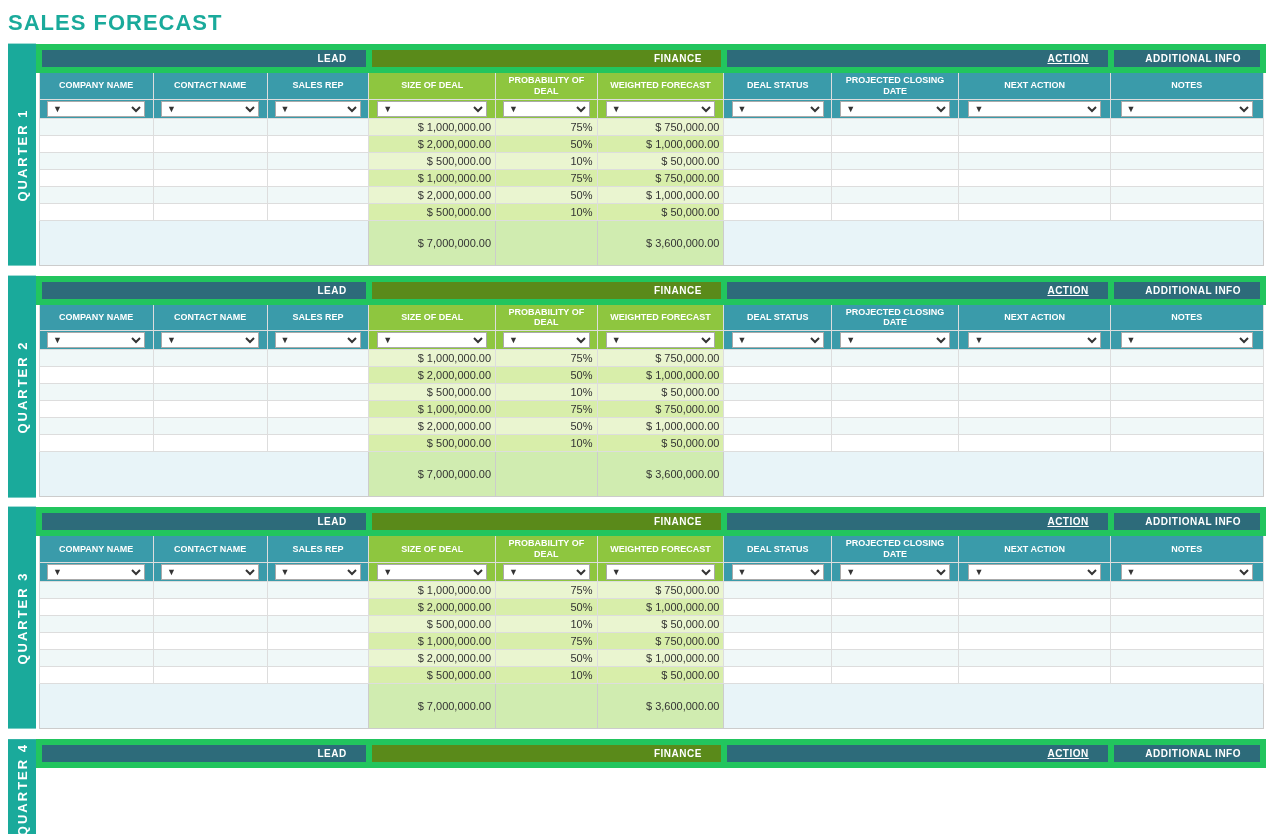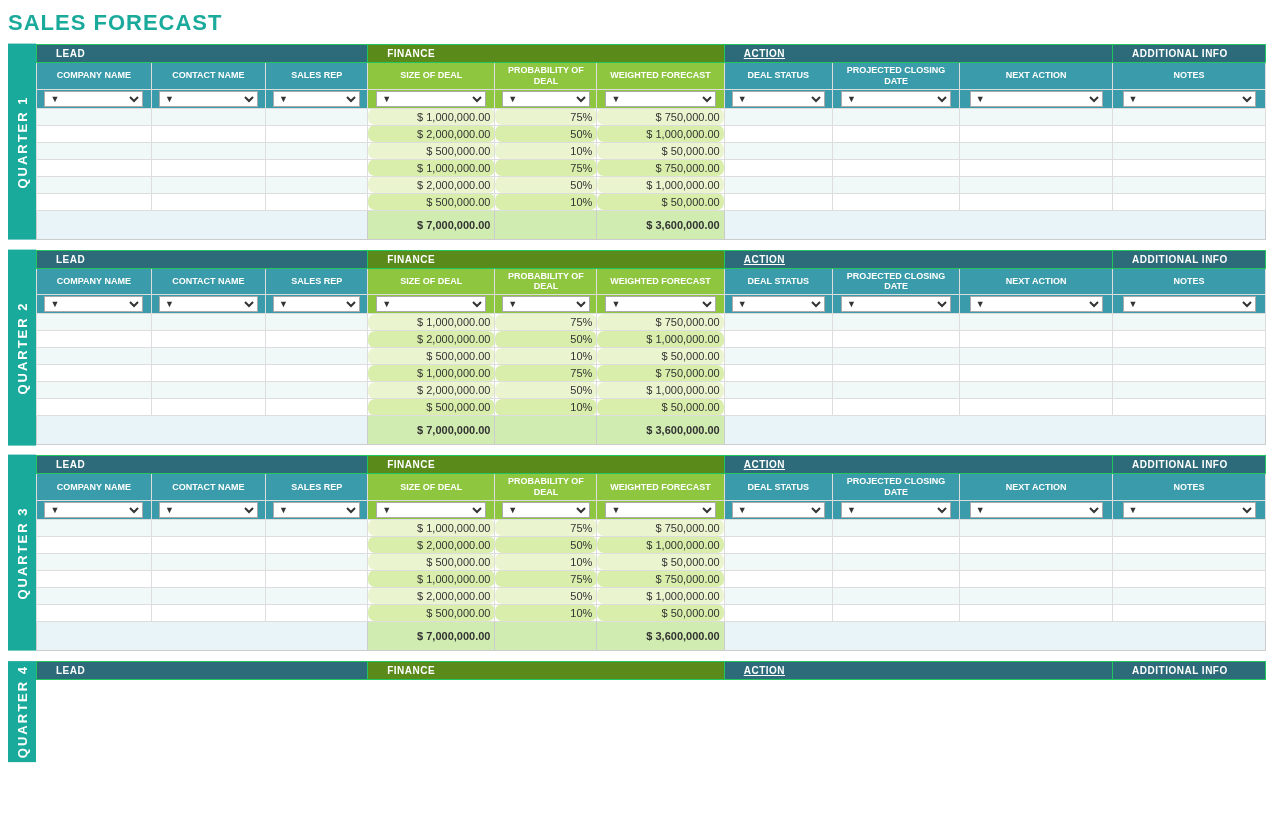--- a/index.html
+++ b/index.html
@@ -51,23 +51,23 @@
     table {
       width: 100%;
       border-collapse: collapse;
       table-layout: fixed;
     }
     .section-header-row th {
       background: #2d6b7a;
       color: #fff;
       font-size: 10px;
       font-weight: bold;
-      text-align: left;
+      text-align: right;
       padding: 3px 19px;
-      border: 1px solid #22c55e;
+      border: 6px solid #22c55e;
       letter-spacing: 0.5px;
     }
     .col-header-row th {
       background: #3a9baa;
       color: #fff;
       font-size: 9px;
       font-weight: bold;
       text-align: center;
       padding: 2px 2px;
       border: 1px solid #ddd;
@@ -102,30 +102,29 @@
       vertical-align: middle;
     }
     .data-row:nth-child(odd) td {
       background: #f0f8f8;
     }
     .data-row:nth-child(even) td {
       background: #fff;
     }
     .data-row td.finance-col {
       background: #eaf5d0;
-      border-radius: 7px;
     }
     .data-row:nth-child(even) td.finance-col {
       background: #d8eeaa;
     }
     .total-row td {
       background: #e8f4f8;
       border: 1px solid #ccc;
-      font-weight: bold;
-      padding: 8px 4px;
+      font-weight: normal;
+      padding: 16px 4px;
     }
     .total-row td.finance-col {
       background: #d0ecb0;
     }
     .money {
       text-align: right;
     }
     .pct {
       text-align: right;
     }

